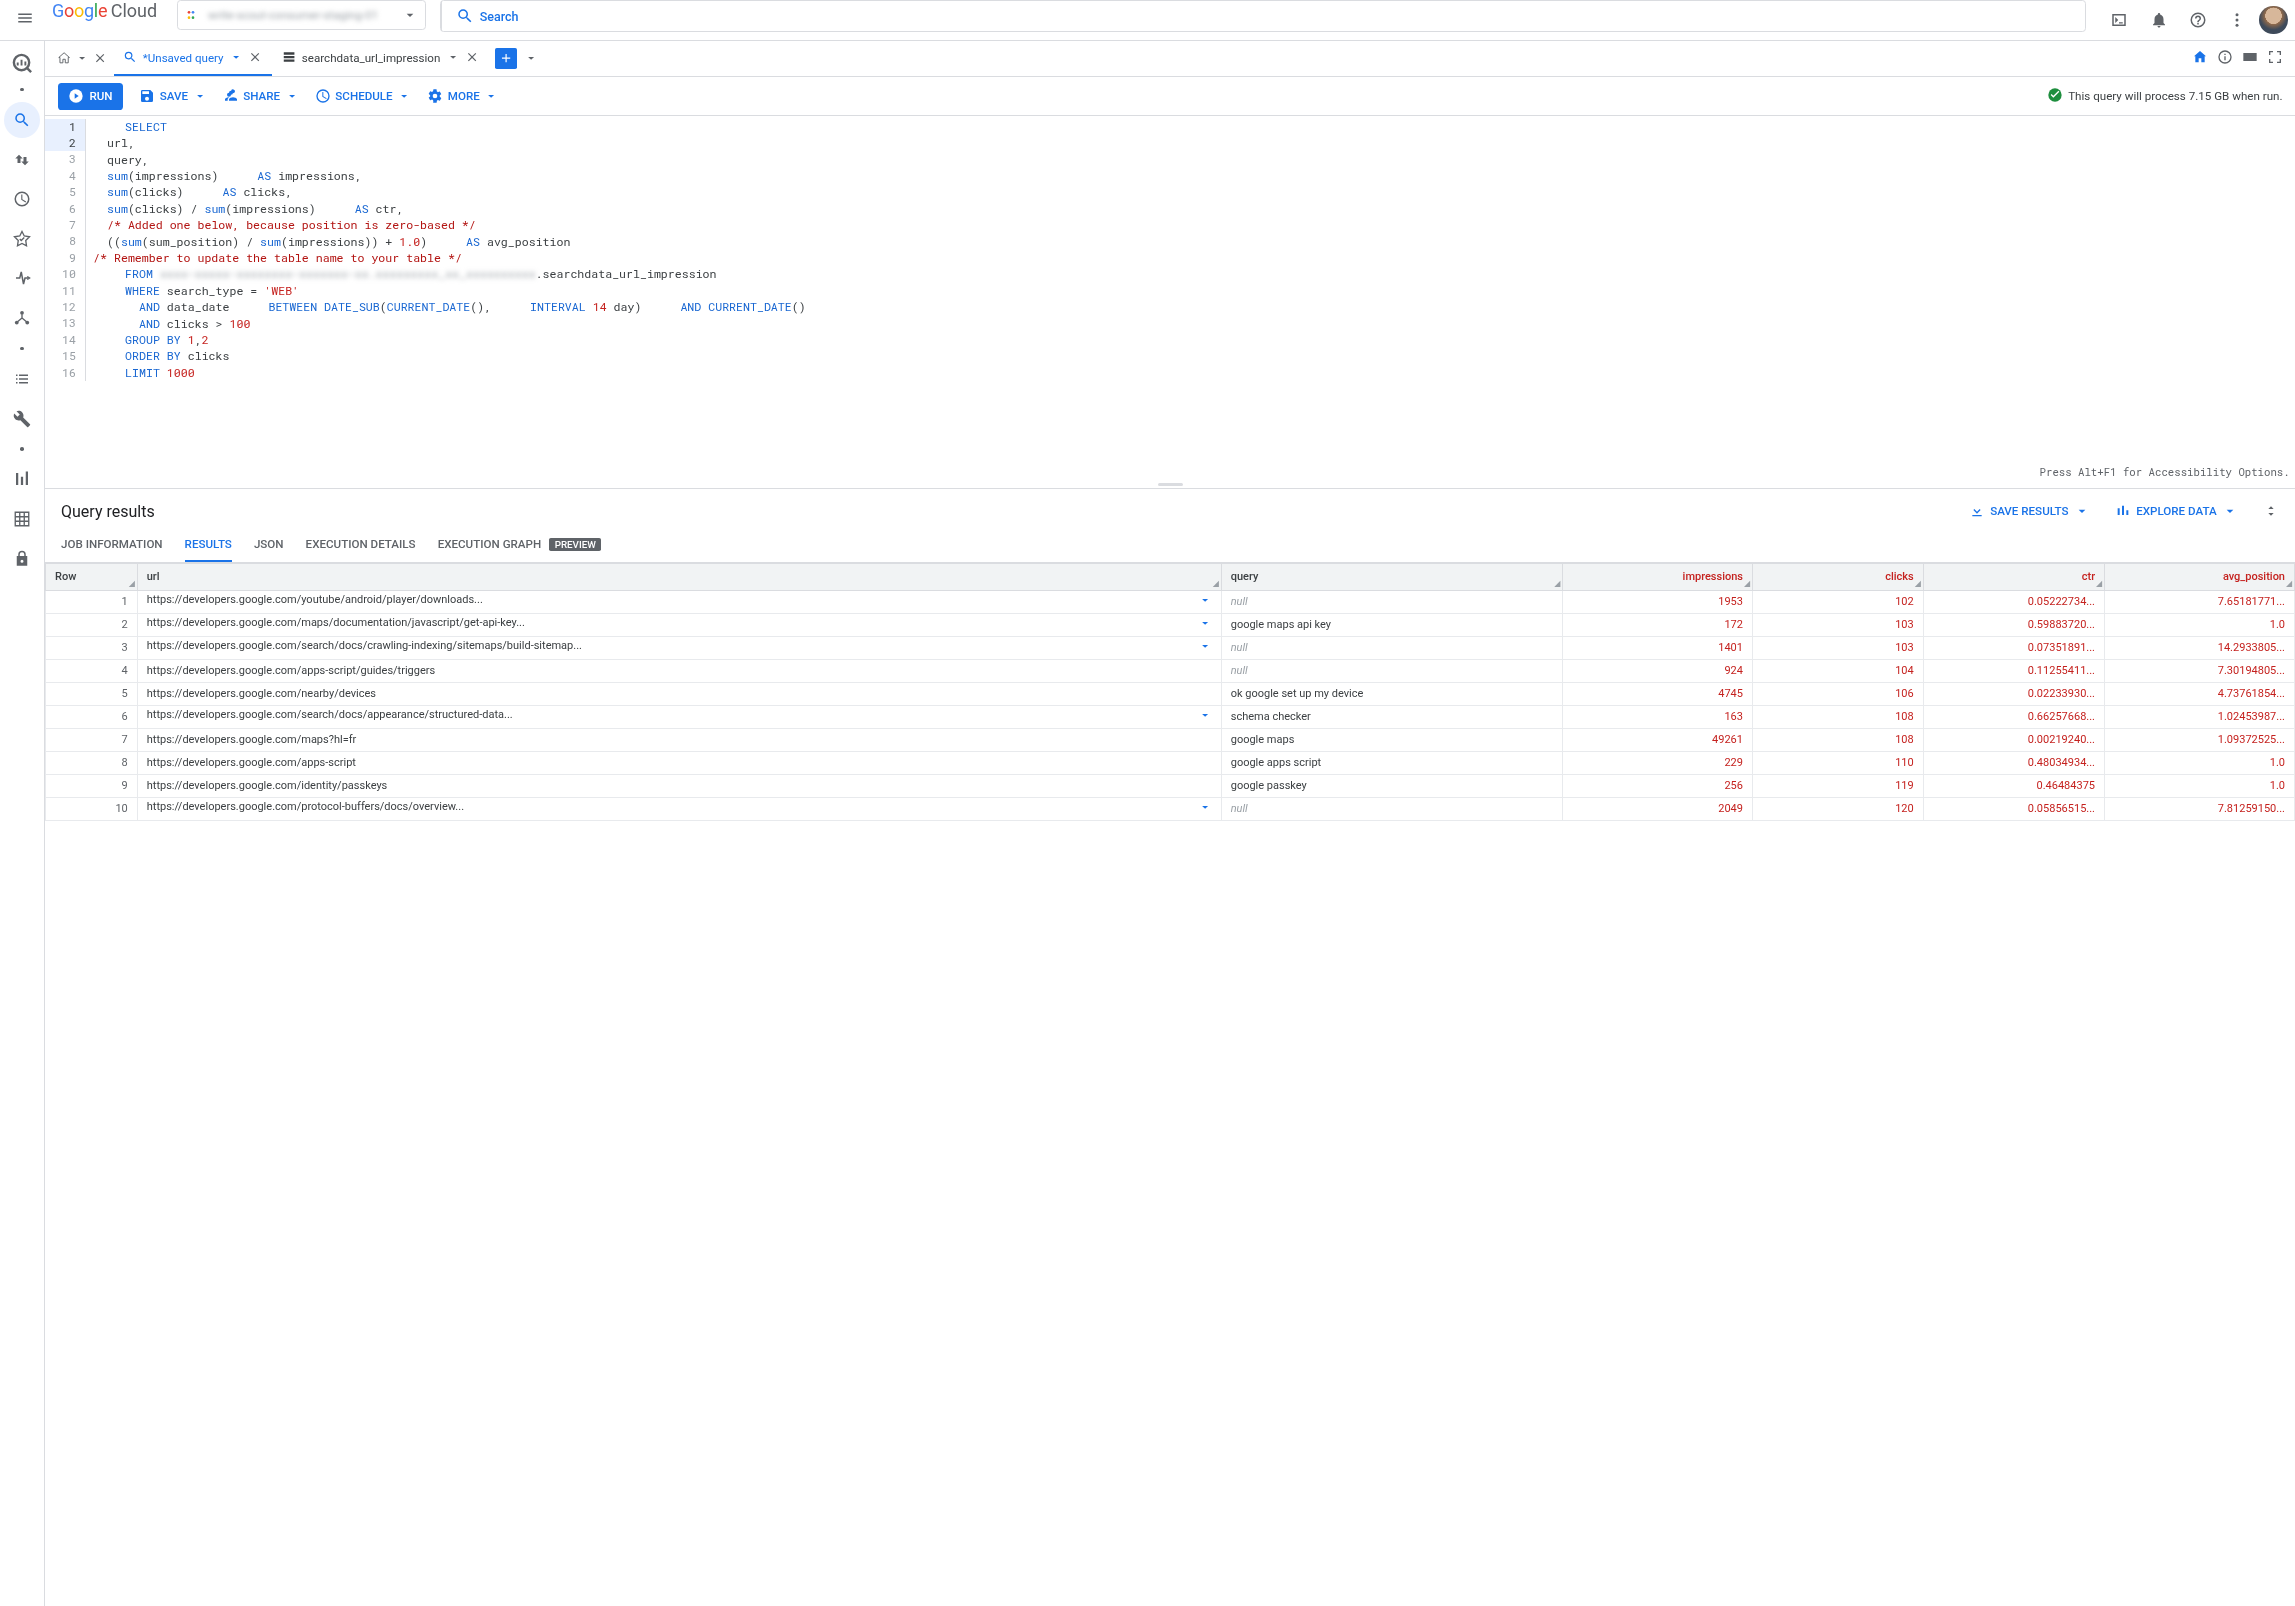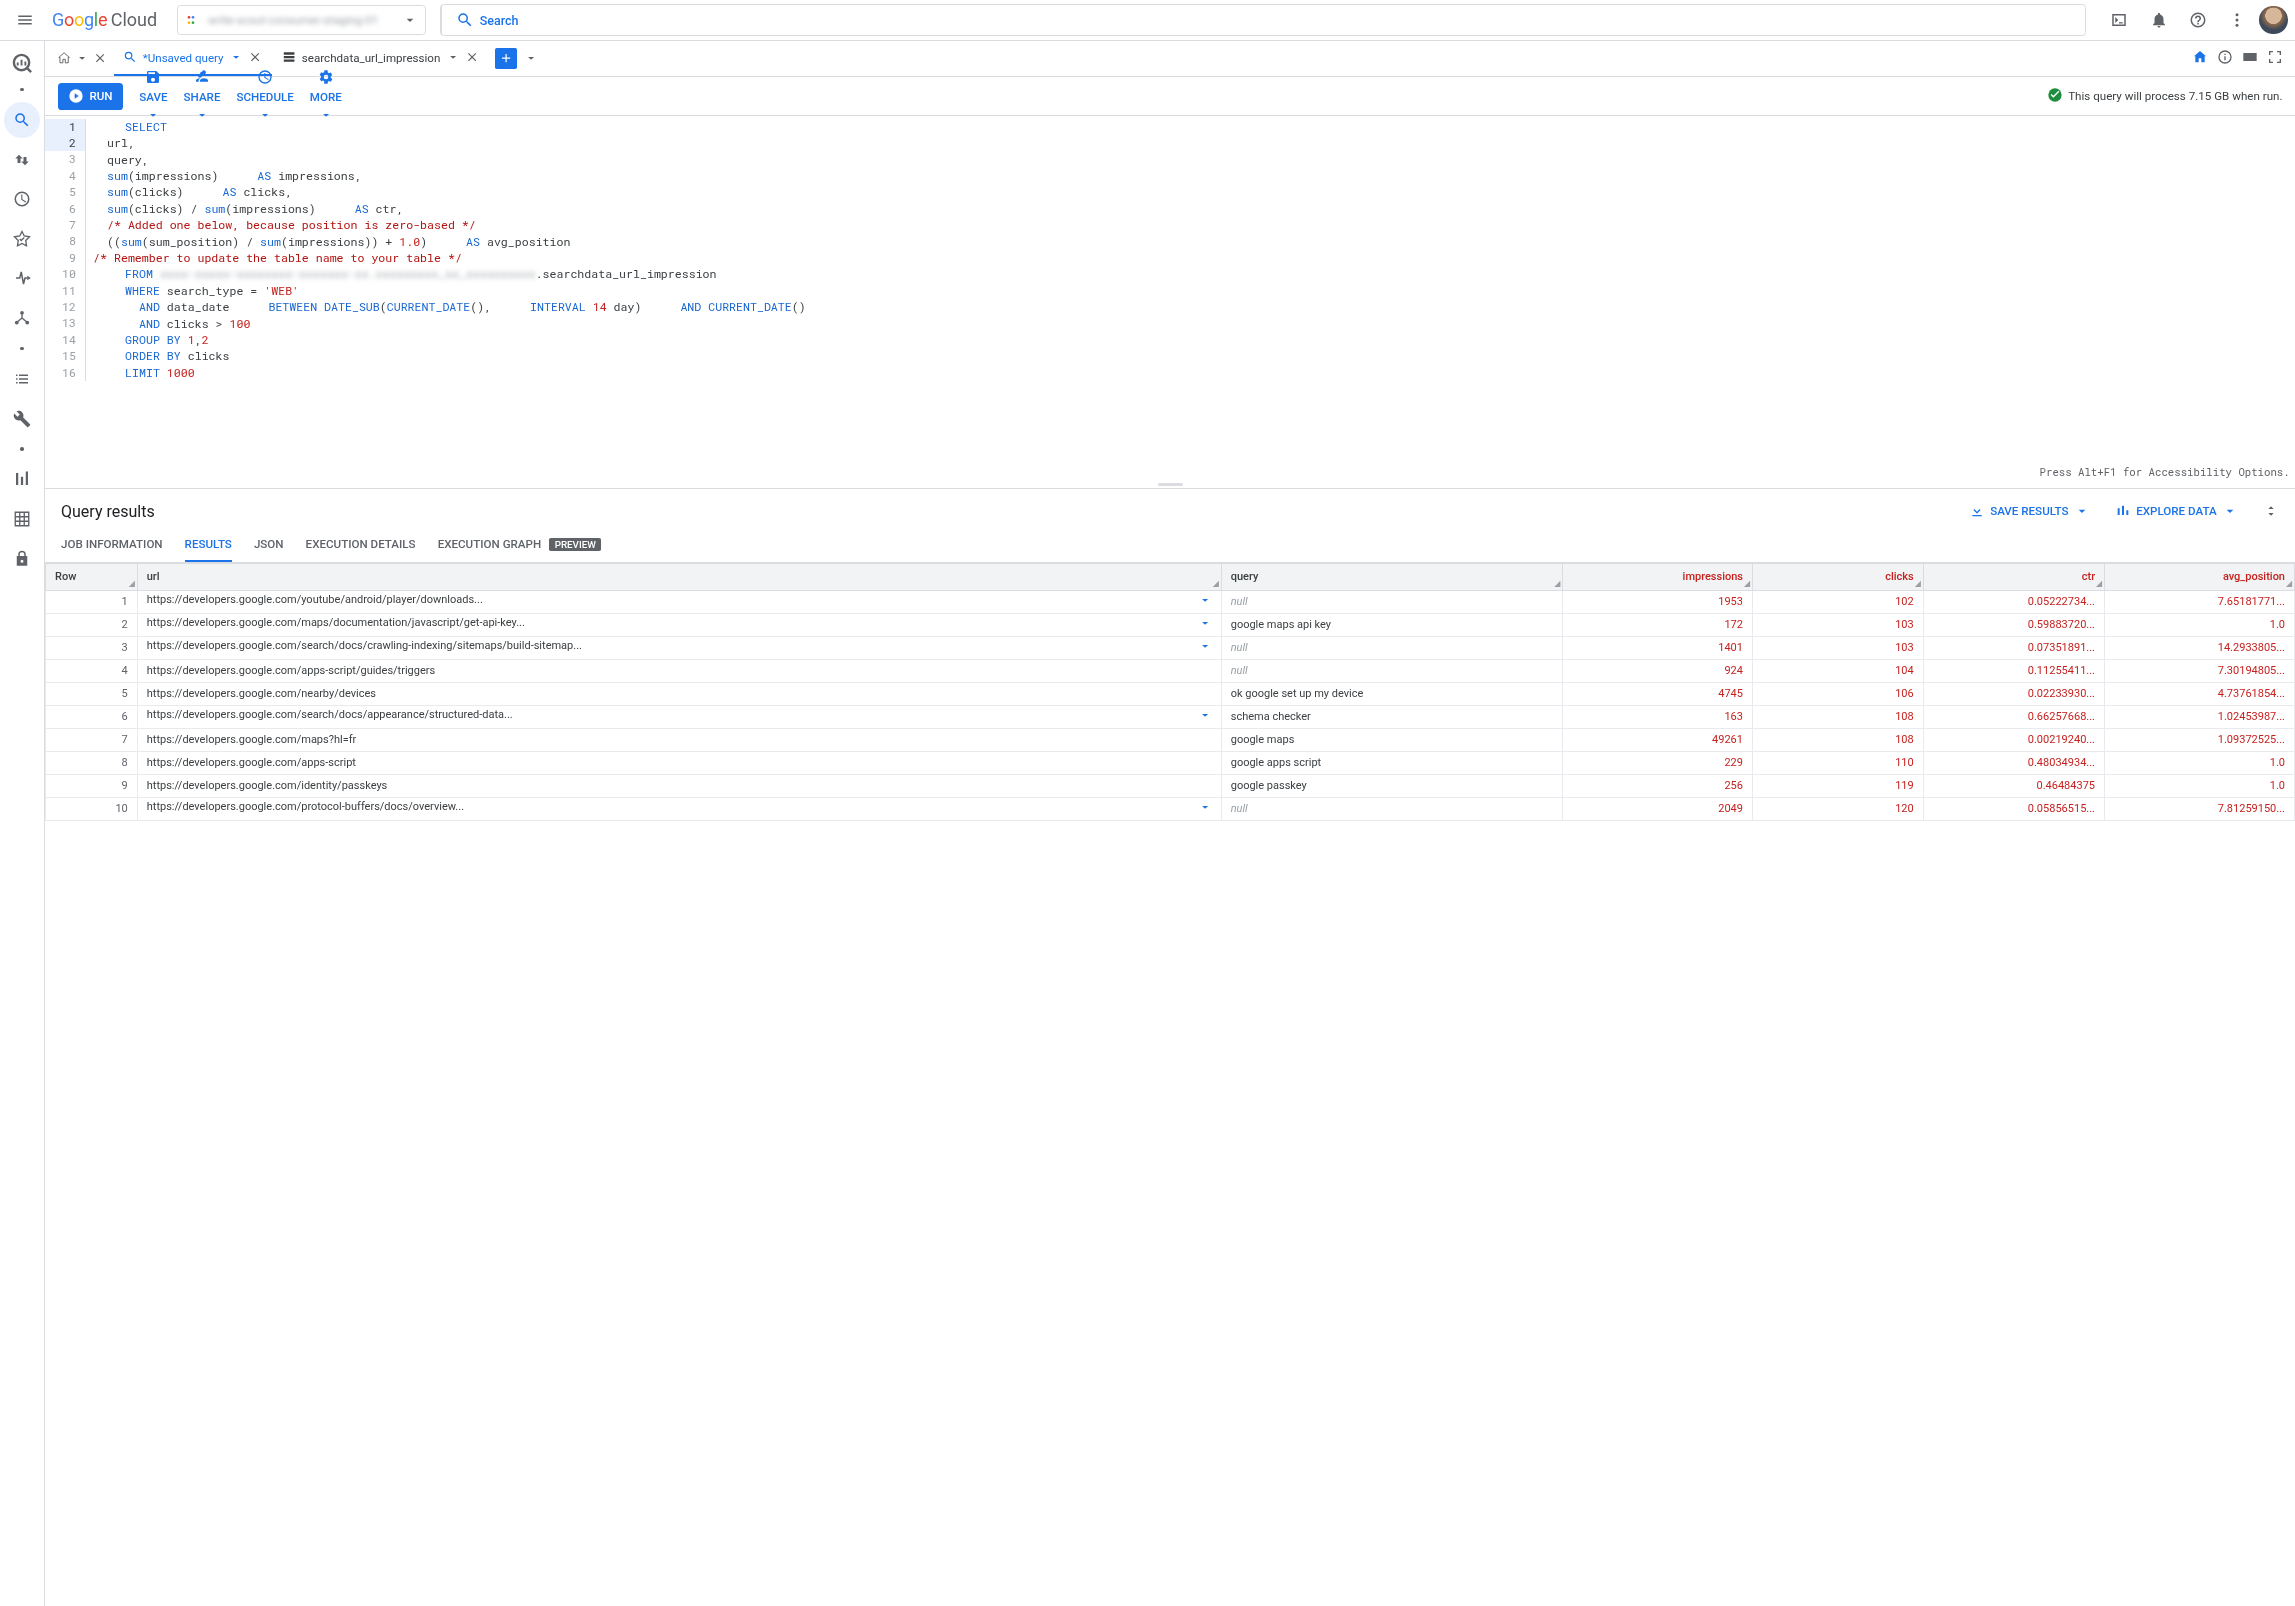--- a/index.html
+++ b/index.html
@@ -1,19 +1,19 @@
 <!DOCTYPE html>
 <html style="font-size:14.2px"><head>
 <meta charset="utf-8">
 <style>
 * { margin: 0; padding: 0; box-sizing: border-box; }
 body { font-family: 'Google Sans', Roboto, Arial, sans-serif; font-size: 11.6px; color: #3c4043; overflow: hidden; }
 
 
-.header { display: flex; align-items: center; height: 41px; padding: 0 7.1px; border-bottom: 0.9px solid #dadce0; gap: 9px; }
+.header { display: flex; height: 41px; padding: 0 7.1px; border-bottom: 0.9px solid #dadce0; gap: 9px; }
 .hamburger { width: 36px; height: 36px; display: flex; align-items: center; justify-content: center; cursor: pointer; }
 .hamburger svg { width: 18px; height: 18px; fill: #5f6368; }
 .logo { display: flex; align-items: center; height: 21.4px; margin-right: 10.7px;}
 .logo-txt { font-size: 18px; letter-spacing: -0.3px; }
 .lg-b{color:#4285F4;} .lg-r{color:#EA4335;} .lg-y{color:#FBBC05;} .lg-g{color:#34A853;}
 .logo-cloud { color:#5f6368; font-size: 18px; margin-left: 3.6px; }
 
 .project-picker { display: flex; align-items: center; border: 0.9px solid #dadce0; border-radius: 3.6px; height: 30px; padding: 0 7.1px; min-width: 249px; gap: 7.1px; cursor: pointer;}
 .dots-icon { width: 16px; height: 16px; }
 .blurred { filter: blur(2.7px); color: #9aa0a6; flex: 1; white-space: nowrap; overflow: hidden; }
@@ -55,21 +55,21 @@
 .add-tab { width: 21.4px; height: 21.4px; background: #1a73e8; display: flex; align-items: center; justify-content: center; border-radius: 1.8px; margin-left: 5.3px; cursor: pointer;}
 .add-tab svg { fill: #fff; width: 14.2px; height: 14.2px; }
 .tabs-right { margin-left: auto; display: flex; align-items: center; gap: 9px; padding-right: 5.3px; }
 .tabs-right svg { width: 16px; height: 16px; fill: #5f6368; cursor:pointer; }
 .tabs-right .home svg { fill: #1a73e8; }
 
 
 .toolbar { display: flex; align-items: center; height: 39px; padding: 0 12.5px; gap: 16px; border-bottom: 0.9px solid #dadce0; }
 .run-btn { display: flex; align-items: center; background: #1a73e8; color: #fff; height: 27px; padding: 0 10.7px; border-radius: 3.6px; font-weight: 500; font-size: 11.6px; gap: 5.3px; cursor: pointer; }
 .run-btn svg { fill: #fff; width: 16px; height: 16px; }
-.tool-item { display: flex; align-items: center; gap: 4.5px; color: #1a73e8; font-weight: 500; font-size: 11.6px; cursor: pointer; flex-direction: column; }
+.tool-item { display: flex; align-items: center; gap: 4.5px; color: #1a73e8; font-weight: 500; font-size: 11.6px; cursor: pointer; }
 .tool-item svg { fill: #1a73e8; width: 16px; height: 16px; }
 .tool-item .caret { width: 14.2px; height: 14.2px; }
 .toolbar-right { margin-left: auto; display: flex; align-items: center; gap: 5.3px; color: #3c4043; font-size: 11.6px; }
 .toolbar-right .check svg { fill: #1e8e3e; width: 16px; height: 16px; }
 
 
 .editor-pane { position: relative; flex: 0 0 365px; overflow: hidden; font-family: 'Roboto Mono', Menlo, monospace; font-size: 11.6px; }
 .editor { display: flex; height: 100%; }
 .gutter { width: 41px; text-align: right; color: #9aa0a6; padding-top: 2.7px; }
 .gutter div { height: 16.4px; padding-right: 9px; border-right: 0.9px solid #dadce0; }

